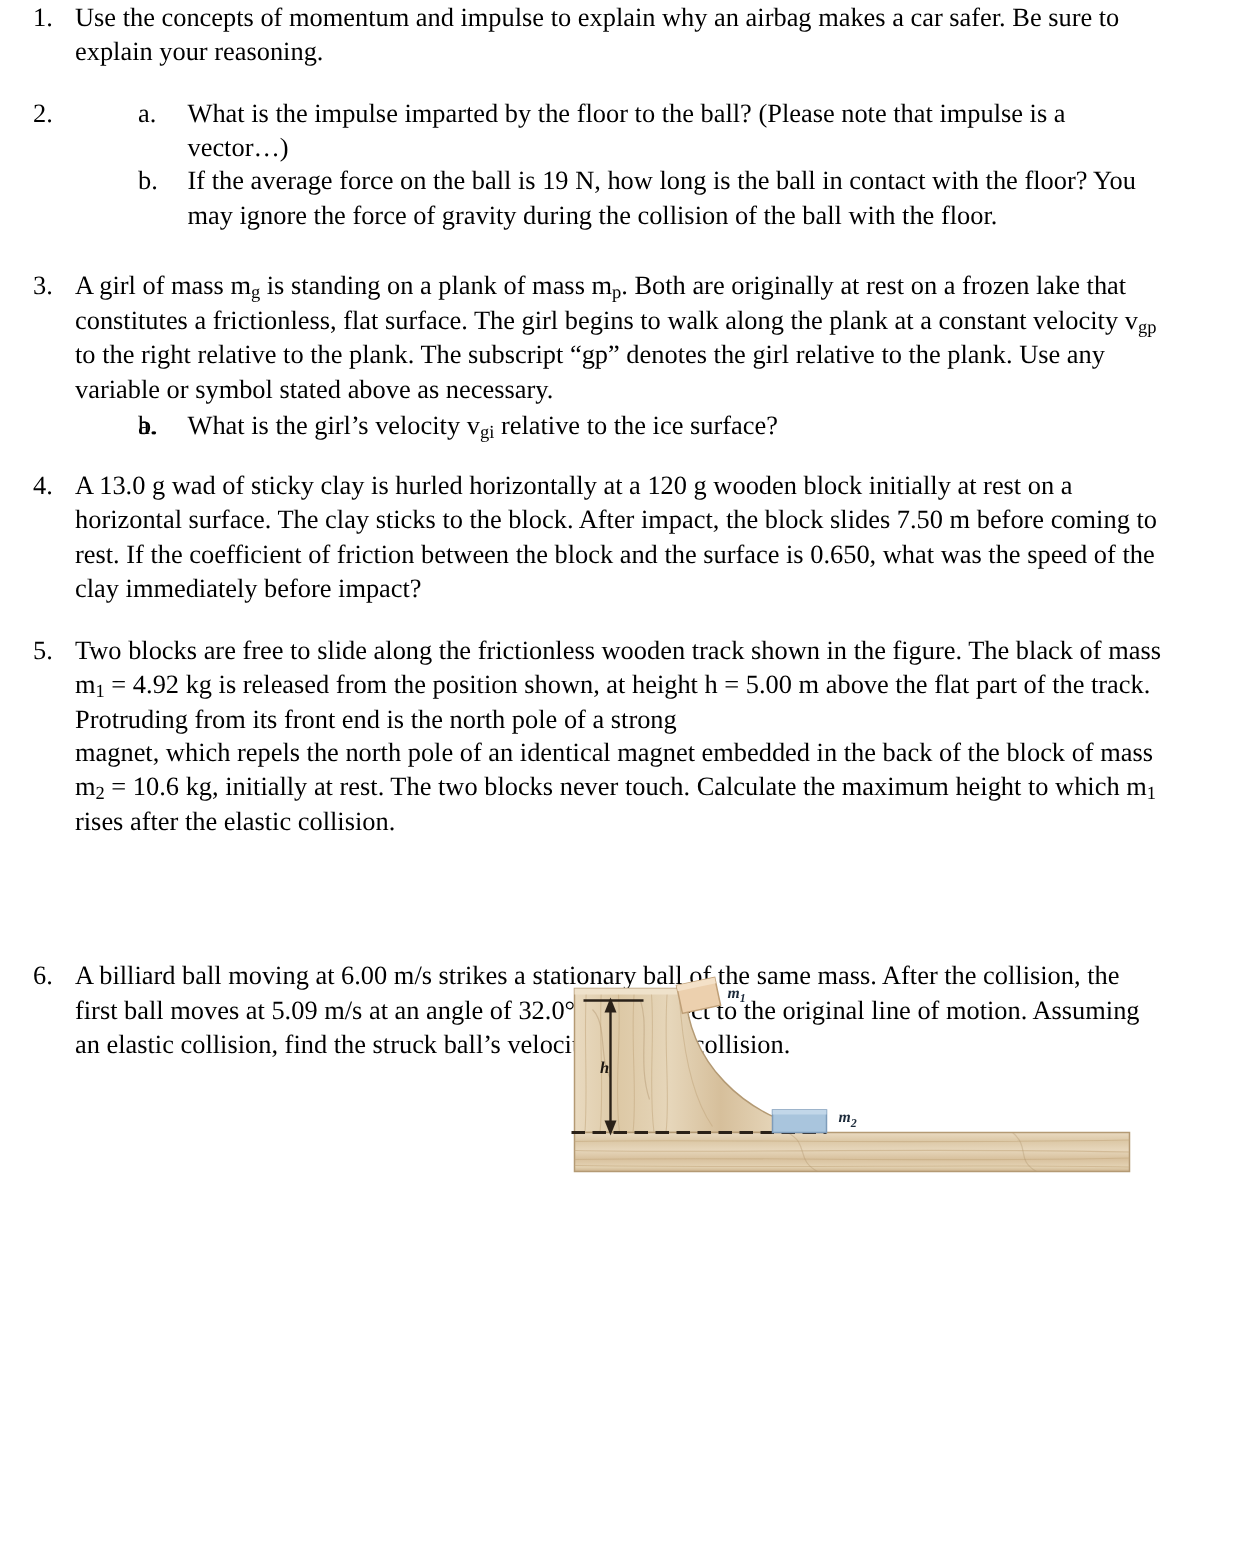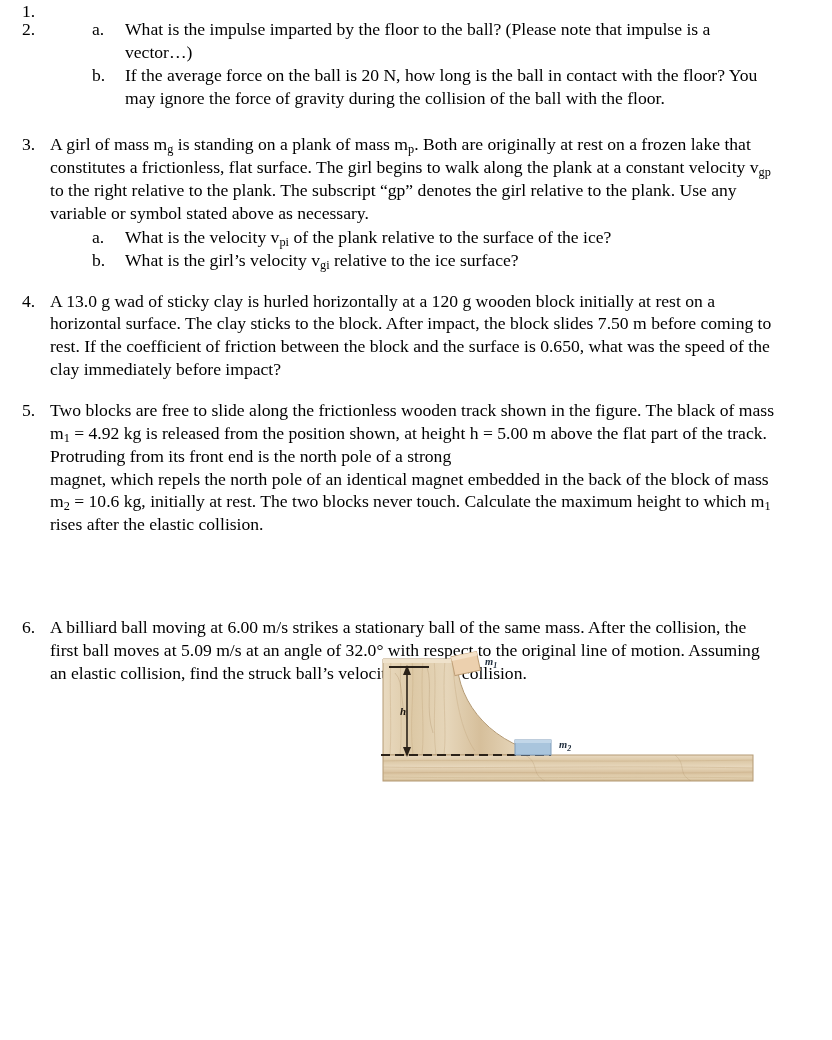--- a/index.html
+++ b/index.html
@@ -91,43 +91,43 @@
 </style>
 </head>
 <body>
 
 <div class="page">
 
   <div class="qlist">
 
     <div class="question" style="top:0;">
       <span class="qnum">1.</span>
+      <span class="qbody">Use the concepts of momentum and impulse to explain why an airbag makes a car safer.  Be sure to explain your reasoning.</span>
     </div>
 
     <div class="question">
       <span class="qnum">2.</span>
       <div class="subs">
         <div class="subitem">
           <span class="subletter">a.</span>
           <span>What is the impulse imparted by the floor to the ball? (Please note that impulse is a vector…)</span>
         </div>
         <div class="subitem">
           <span class="subletter">b.</span>
-          <span>If the average force on the ball is 20 N, how long is the ball in contact with the floor?  You may ignore the force of gravity during the collision of the ball with the floor.</span>
+          <span>If the average force on the ball is 19 N, how long is the ball in contact with the floor?  You may ignore the force of gravity during the collision of the ball with the floor.</span>
         </div>
       </div>
     </div>
 
     <div class="question" style="margin-top:24px;">
       <span class="qnum">3.</span>
       <span class="qbody">A girl of mass m<sub>g</sub> is standing on a plank of mass m<sub>p</sub>.  Both are originally at rest on a frozen lake that constitutes a frictionless, flat surface.  The girl begins to walk along the plank at a constant velocity v<sub>gp</sub> to the right relative to the plank.  The subscript “gp” denotes the girl relative to the plank.  Use any variable or symbol stated above as necessary.</span>
       <div class="subs">
         <div class="subitem">
           <span class="subletter">a.</span>
-          <span>What is the velocity v<sub>pi</sub> of the plank relative to the surface of the ice?</span>
         </div>
         <div class="subitem">
           <span class="subletter">b.</span>
           <span>What is the girl’s velocity v<sub>gi</sub> relative to the ice surface?</span>
         </div>
       </div>
     </div>
 
     <div class="question" style="margin-top:16px;">
       <span class="qnum">4.</span>

